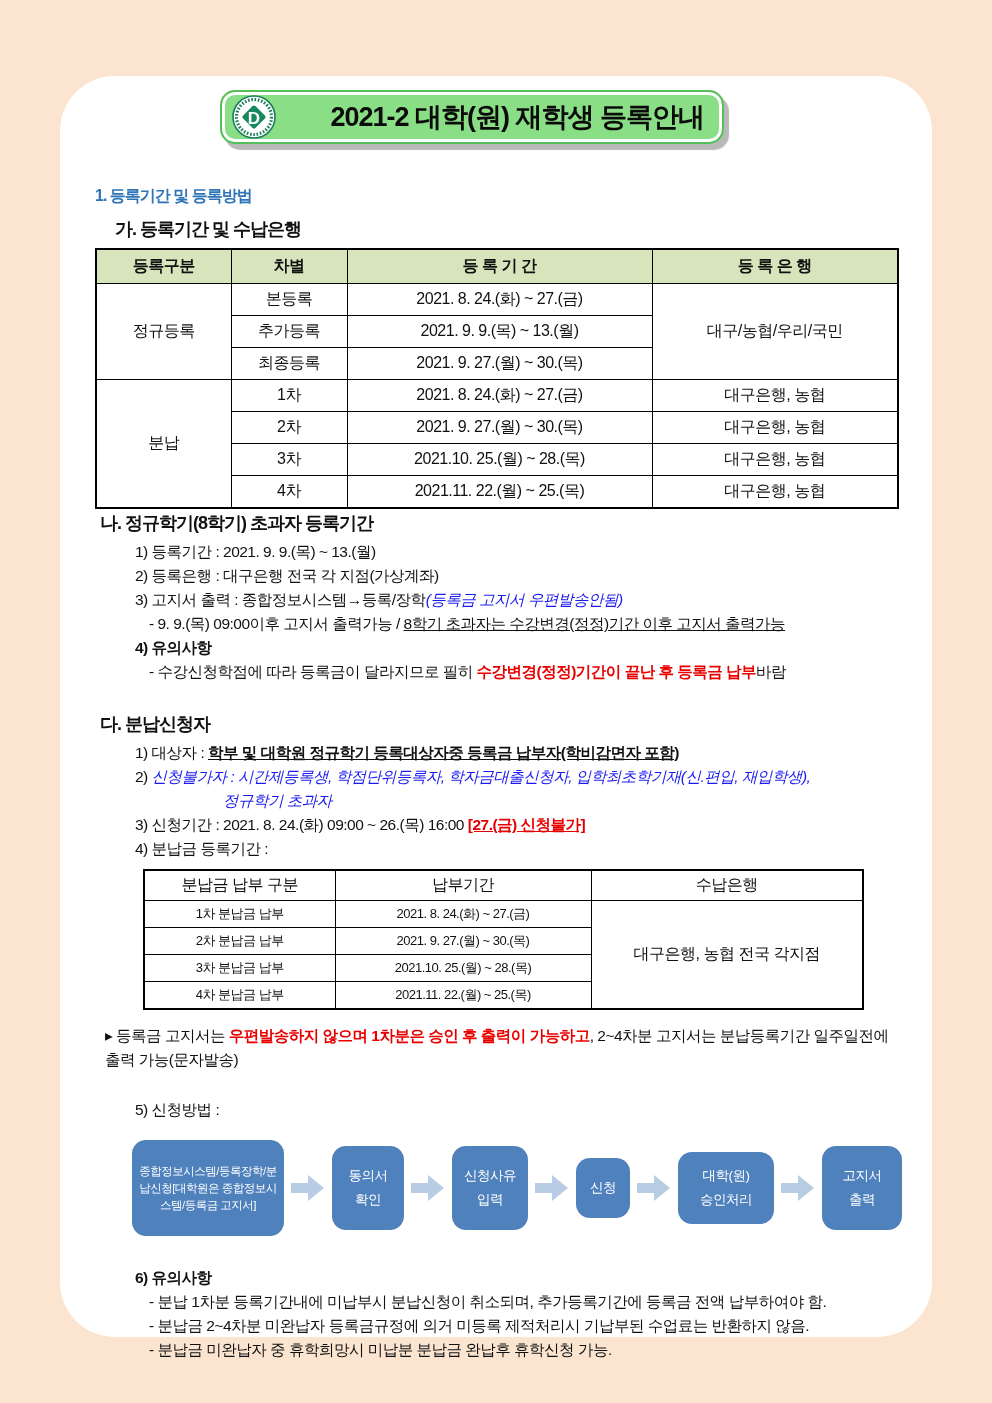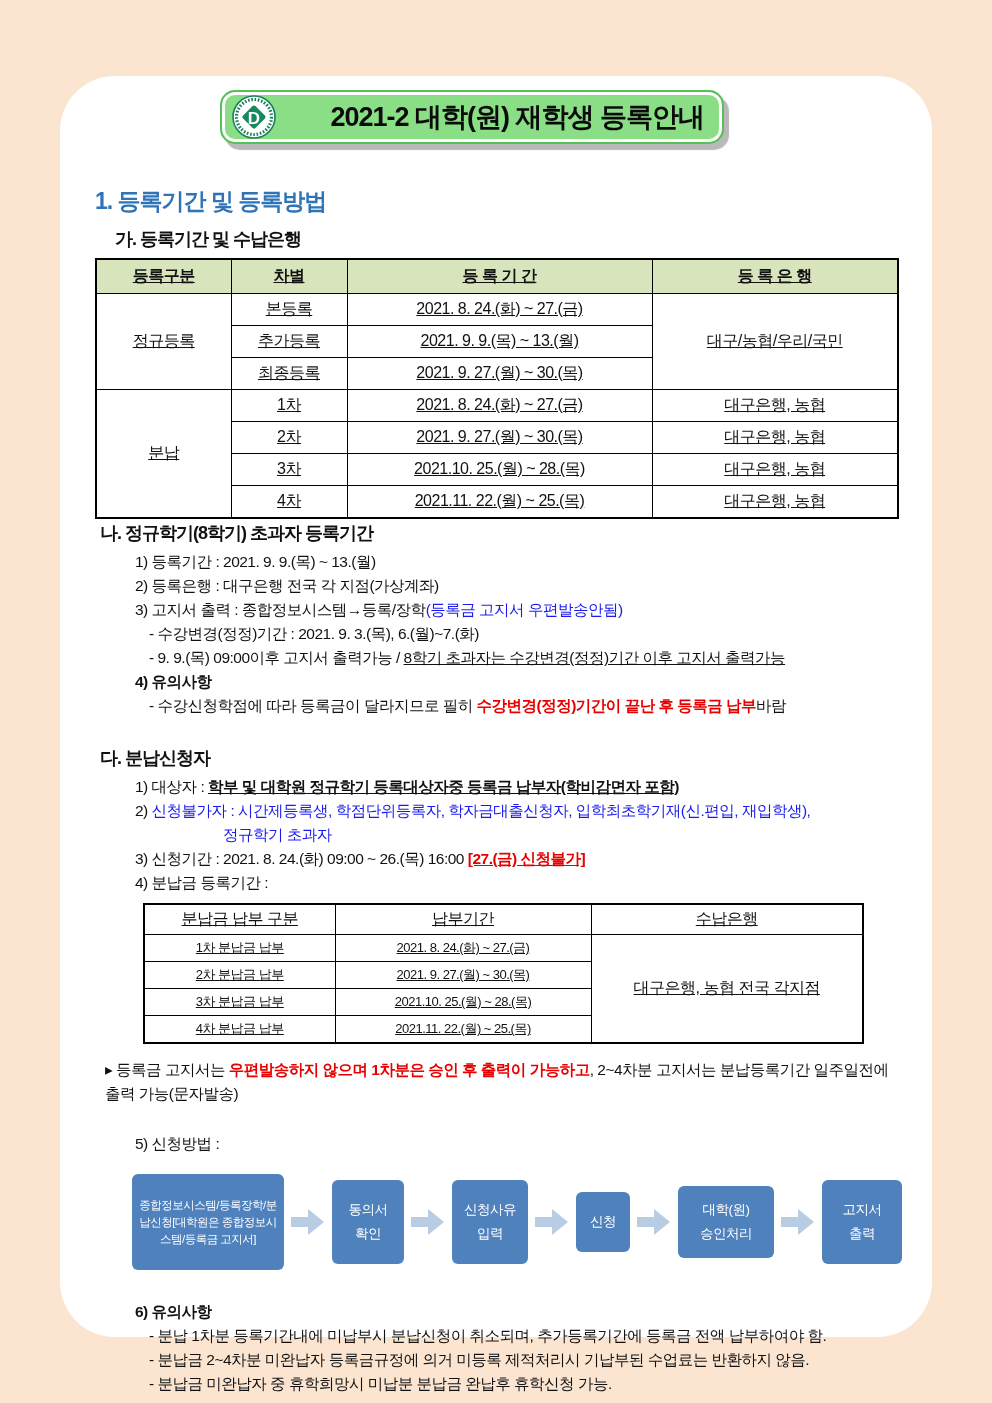--- a/index.html
+++ b/index.html
@@ -20,52 +20,52 @@
     box-shadow:inset 0 0 0 3px #ffffff,5px 6px 1px #b9b9b9;
     display:flex;align-items:center;
   }
   .banner-logo{margin-left:10px;width:44px;height:44px;flex:0 0 auto;}
   .banner-title{
     flex:1;text-align:right;font-size:27px;font-weight:bold;color:#0b0b0b;
     letter-spacing:-1px;padding-right:18px;white-space:nowrap;
   }
   
   .h-blue{
-    margin:42px 0 0 35px;font-size:23px;font-weight:bold;color:#2e74b6;letter-spacing:-1px;
+    margin:42px 0 0 35px;font-size:16px;font-weight:bold;color:#2e74b6;letter-spacing:-1px;
   }
   .h-ga{margin:10px 0 7px 55px;font-size:18px;font-weight:bold;letter-spacing:-1px;}
   .h-sub{margin:2px 0 5px 40px;font-size:18px;font-weight:bold;letter-spacing:-1px;}
   
   table{border-collapse:collapse;table-layout:fixed;}
   td,th{border:1.5px solid #000;text-align:center;vertical-align:middle;
-        font-size:16px;letter-spacing:-0.5px;overflow:hidden;text-decoration:underline;}
+        font-size:16px;letter-spacing:-0.5px;overflow:hidden;}
   .t1{margin:0 0 0 35px;width:802px;border:2.5px solid #000;}
   .t1 th{background:#d8e4bc;font-weight:bold;height:31px;}
   .t1 td{height:29px;}
   .t2{margin:8px 0 0 83px;width:719px;border:2.5px solid #000;}
   .t2 th{background:#ffffff;font-weight:normal;height:27px;}
   .t2 td{height:24px;font-size:13px;}
   
   .list{margin:0 0 0 75px;font-size:15.5px;line-height:24px;letter-spacing:-0.5px;}
   .list .indent{margin-left:14px;}
-  .blue{color:#1a1aee;}
+  .blue{color:#1a1aee;font-style:italic;}
   .red{color:#e80000;font-weight:bold;}
   .ul{text-decoration:underline;}
   .b{font-weight:bold;}
   .note{
     margin:14px 35px 11px 45px;font-size:15.5px;line-height:24px;letter-spacing:-0.5px;
   }
   .m-item5{margin-top:26px;}
   .m-item6{margin-top:30px;font-weight:bold;}
   
   .flow{
     margin:18px 0 0 72px;display:flex;align-items:center;height:96px;
   }
   .flow-box{
-    background:#4f81bd;color:#ffffff;border-radius:6px;
+    background:#4f81bd;color:#ffffff;border-radius:14px;
     display:flex;flex-direction:column;align-items:center;justify-content:center;
     text-align:center;letter-spacing:-0.5px;
   }
   .fb1{width:148px;height:92px;font-size:11.5px;line-height:17px;padding:2px;}
   .fb2{width:72px;height:84px;font-size:13.5px;line-height:24px;}
   .fb3{width:76px;height:84px;font-size:13.5px;line-height:24px;}
   .fb4{width:54px;height:60px;font-size:13.5px;}
   .fb5{width:96px;height:72px;font-size:13.5px;line-height:24px;}
   .fb6{width:80px;height:84px;font-size:13.5px;line-height:24px;}
   .flow-arrow{position:relative;width:38px;height:26px;margin:0 5px;flex:0 0 auto;}
@@ -145,21 +145,20 @@
       <td>대구은행, 농협</td>
     </tr>
   </tbody>
     </table>
 
   <div class="h-sub">나. 정규학기(8학기) 초과자 등록기간</div>
   <div class="list">
     <div>1) 등록기간 : 2021. 9. 9.(목) ~ 13.(월)</div>
     <div>2) 등록은행 : 대구은행 전국 각 지점(가상계좌)</div>
     <div><span>3) 고지서 출력 : 종합정보시스템→등록/장학</span><span class="blue">(등록금 고지서 우편발송안됨)</span></div>
-    <div class="indent">- 수강변경(정정)기간 : 2021. 9. 3.(목), 6.(월)~7.(화)</div>
     <div class="indent"><span>- 9. 9.(목) 09:00이후 고지서 출력가능 / </span><span class="ul">8학기 초과자는 수강변경(정정)기간 이후 고지서 출력가능</span></div>
     <div class="b">4) 유의사항</div>
     <div class="indent"><span>- 수강신청학점에 따라 등록금이 달라지므로 필히 </span><span class="red">수강변경(정정)기간이 끝난 후 등록금 납부</span><span>바람</span></div>
   </div>
 
   <div class="h-sub" style="margin-top:28px">다. 분납신청자</div>
   <div class="list">
     <div><span>1) 대상자 : </span><span class="b ul">학부 및 대학원 정규학기 등록대상자중 등록금 납부자(학비감면자 포함)</span></div>
     <div><span>2) </span><span class="blue">신청불가자 : 시간제등록생, 학점단위등록자, 학자금대출신청자, 입학최초학기재(신.편입, 재입학생),</span></div>
     <div class="blue" style="margin-left:88px">정규학기 초과자</div>

